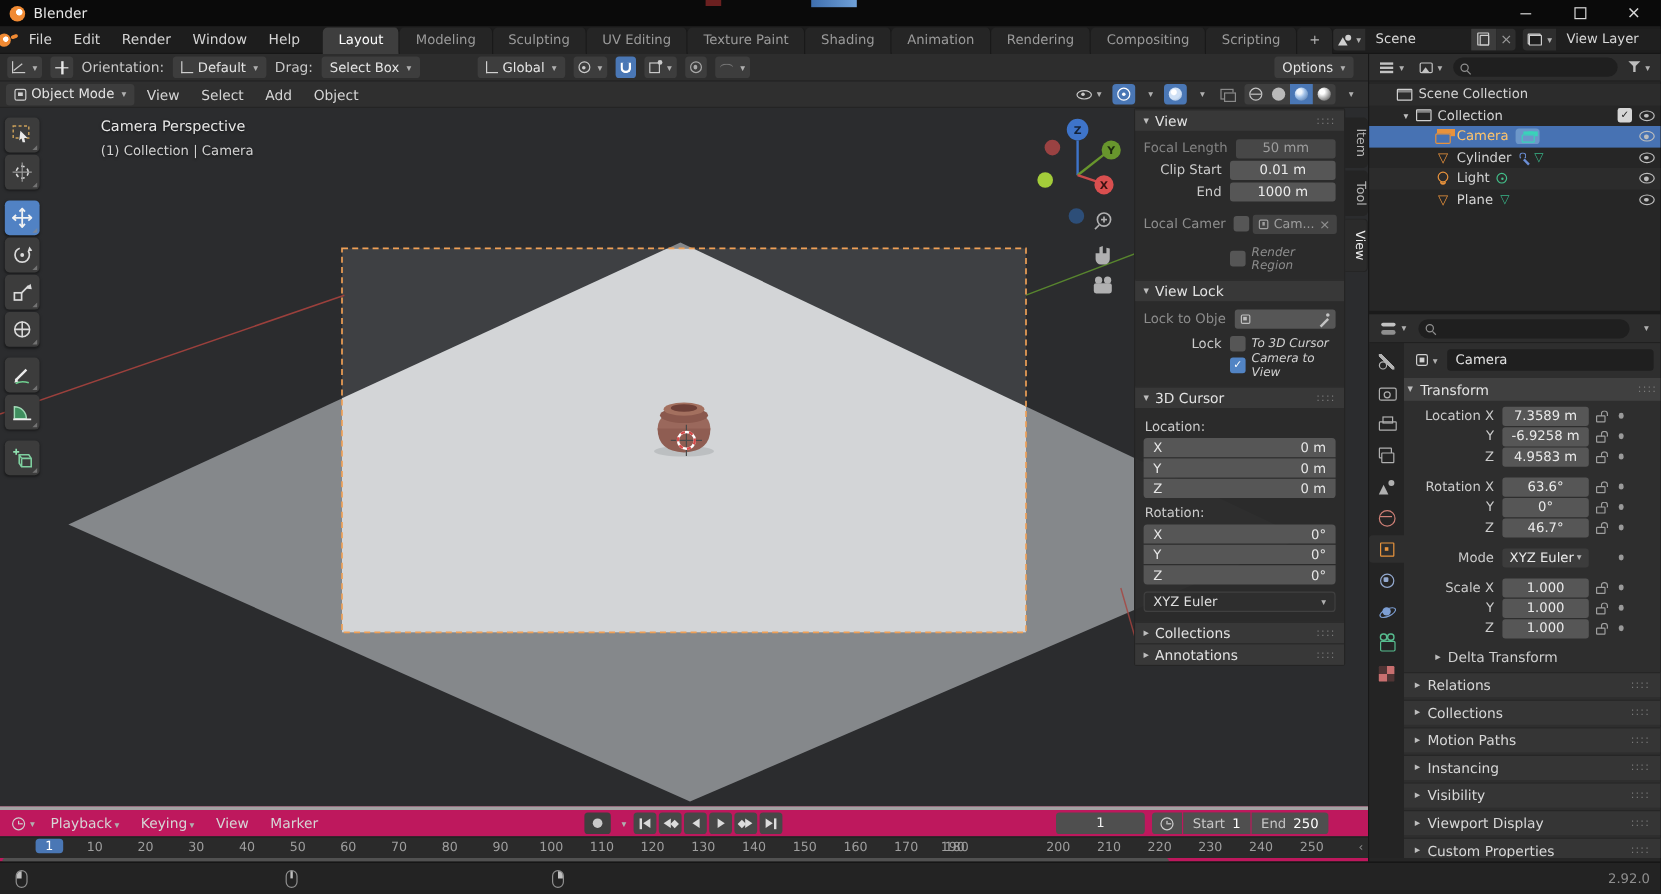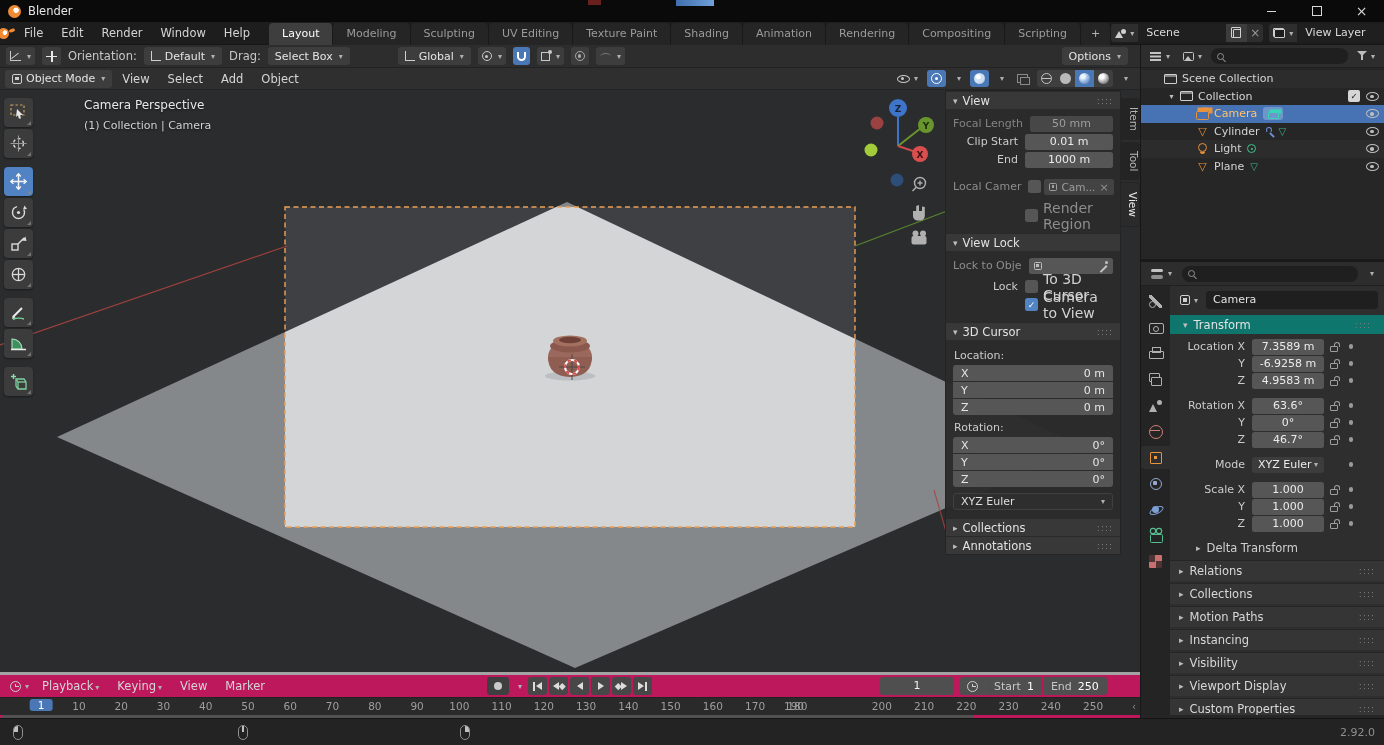--- a/index.html
+++ b/index.html
@@ -144,21 +144,21 @@
   .nlbl { flex:0 0 72px; text-align:right; padding-right:7px; color:#cbcbcb; font-size:11px; white-space:nowrap; }
   .nval { flex:1; height:16px; line-height:16px; background:#565656; border-radius:2.5px;
           text-align:center; font-size:11px; color:#ebebeb; }
   .nrow.dis .nlbl { color:#838383; }
   .nrow.dis .nval { background:#474747; color:#9d9d9d; }
   .mt10 { margin-top:10px; } .mt12 { margin-top:12px; } .mt4 { margin-top:4px; }
   .cb { width:13px; height:13px; background:#565656; border-radius:2.5px; margin-right:5px;
         display:flex; align-items:center; justify-content:center; flex:none; }
   .cb.on { background:#5284c4; }
   .cb.on::after { content:"✓"; color:#fff; font-size:9px; }
-  .cb-lbl { font-size:14px; color:#d2d2d2; }
+  .cb-lbl { font-size:10px; color:#d2d2d2;font-style:italic; }
   .dim { color:#8d8d8d !important; }
   .objfield { flex:1; height:16px; background:#4a4a4a; border-radius:2.5px; display:flex;
               align-items:center; gap:4px; padding:0 5px; opacity:.8;justify-content:flex-end; }
   .obj-ic { width:8px; height:8px; border:1.2px solid #bdbdbd; border-radius:1.5px; position:relative; flex:none; }
   .obj-ic::after { content:""; position:absolute; left:1.5px; top:1.5px; width:2.5px; height:2.5px; background:#bdbdbd; }
   .of-t { flex:1; font-size:10.5px; color:#b9b9b9; overflow:hidden; white-space:nowrap; }
   .xx::before { content:"×"; color:#a9a9a9; font-size:11px; }
   .dropper { width:10px; height:10px; position:relative; flex:none; }
   .dropper::before { content:""; position:absolute; left:1px; bottom:1px; width:9px; height:1.6px;
                      background:#c3c3c3; transform:rotate(-45deg); }
@@ -286,22 +286,22 @@
   .lock-ic { width:8px; height:6px; border:1.2px solid #9f9f9f; border-radius:1px; position:relative; margin-top:4px; }
   .lock-ic::before { content:""; position:absolute; left:2.5px; top:-4.5px; width:4px; height:4px;
       border:1.2px solid #9f9f9f; border-bottom:none; border-radius:3px 3px 0 0; }
   .dotcol { width:14px; display:flex; justify-content:center; }
   .adot { width:4.5px; height:4.5px; border-radius:50%; background:#9a9a9a; }
   .delta-row { display:flex; align-items:center; height:20px; padding-left:26px; font-size:11.5px; color:#cfcfcf; margin-top:6px; }
   .delta-row::before { content:"▸"; font-size:9px; color:#bdbdbd; margin-right:6px; }
   .phead2 { height:21px; background:#353535; border-top:1px solid #262626; display:flex; align-items:center;
             gap:6px; padding:0 9px; font-size:11.5px; color:#d8d8d8; margin-top:2px; }
   .phead2::before { content:"▸"; font-size:9px; color:#bdbdbd; }
-  .phead-transform { margin:2px 0 4px; background:#0f766e; height:19px; display:flex; align-items:center; gap:6px;
-                     padding:0 13px; font-size:11.5px; color:#e2e2e2; }
+  .phead-transform { margin:2px 0 4px; background:#404040; height:19px; display:flex; align-items:center; gap:6px;
+                     padding:0 3px; font-size:11.5px; color:#e2e2e2; }
   .phead-transform::before { content:"▾"; font-size:9px; color:#bdbdbd; }
 
   
   #timeline { position:absolute; left:0; top:672px; width:1140px; height:46px; background:#be185d; border-top:3px solid #a3a3a3; }
   #tl-header { position:relative; height:22px; display:flex; align-items:center; padding-left:6px; }
   .clock-ic { width:11px; height:11px; border:1.4px solid #cfcfcf; border-radius:50%; position:relative; }
   .clock-ic::before { content:""; position:absolute; left:4px; top:2px; width:1.3px; height:3.5px; background:#cfcfcf; }
   .clock-ic::after { content:""; position:absolute; left:4.5px; top:4.5px; width:3px; height:1.3px; background:#cfcfcf; }
   .tl-menu { padding:0 9px; font-size:11.5px; color:#d6d6d6; display:flex; align-items:center; }
   #tl-rec { position:absolute; left:487px; top:2px; display:flex; align-items:center; gap:3px; }

